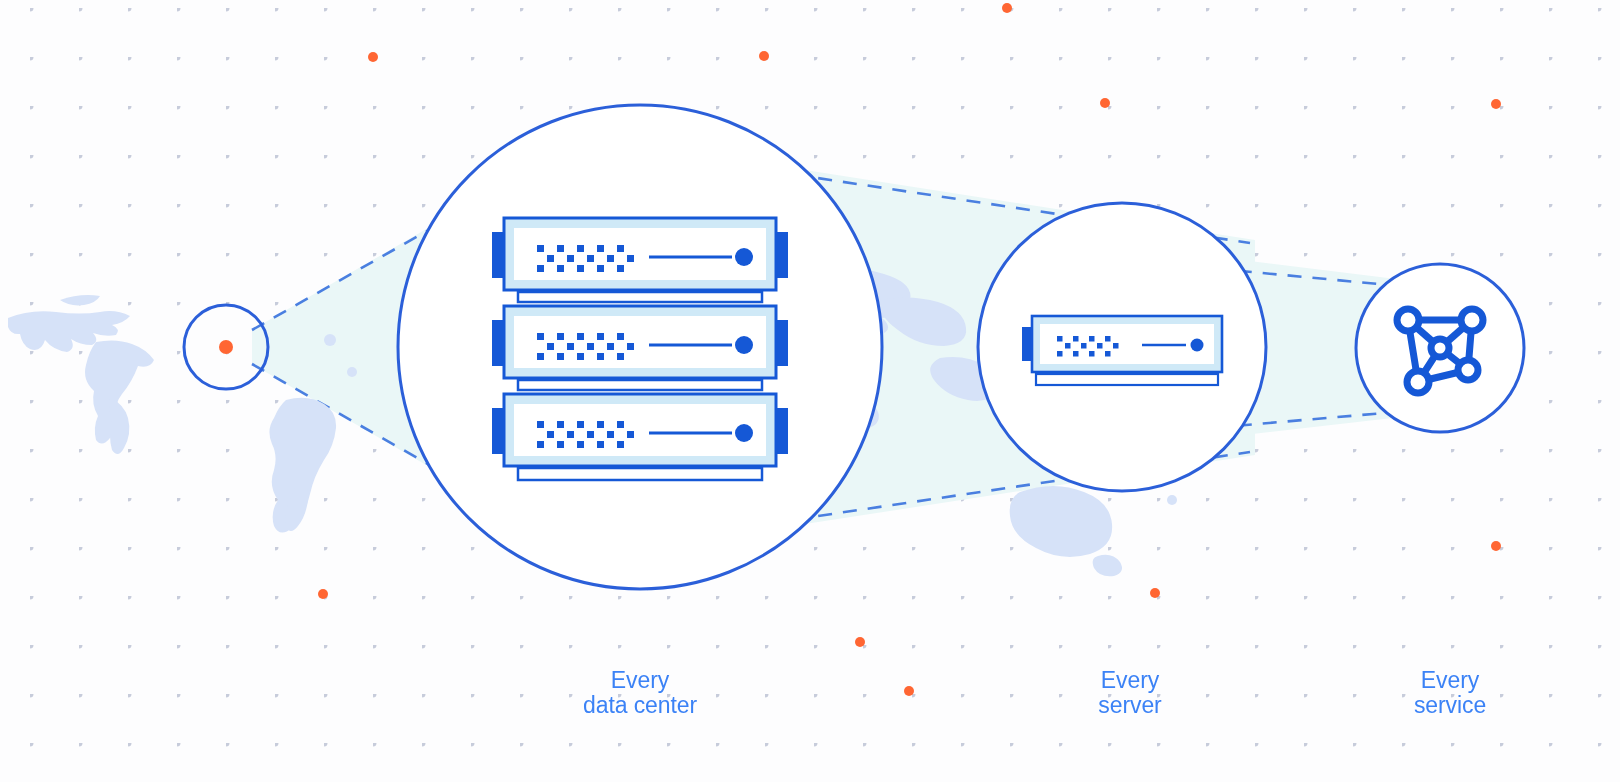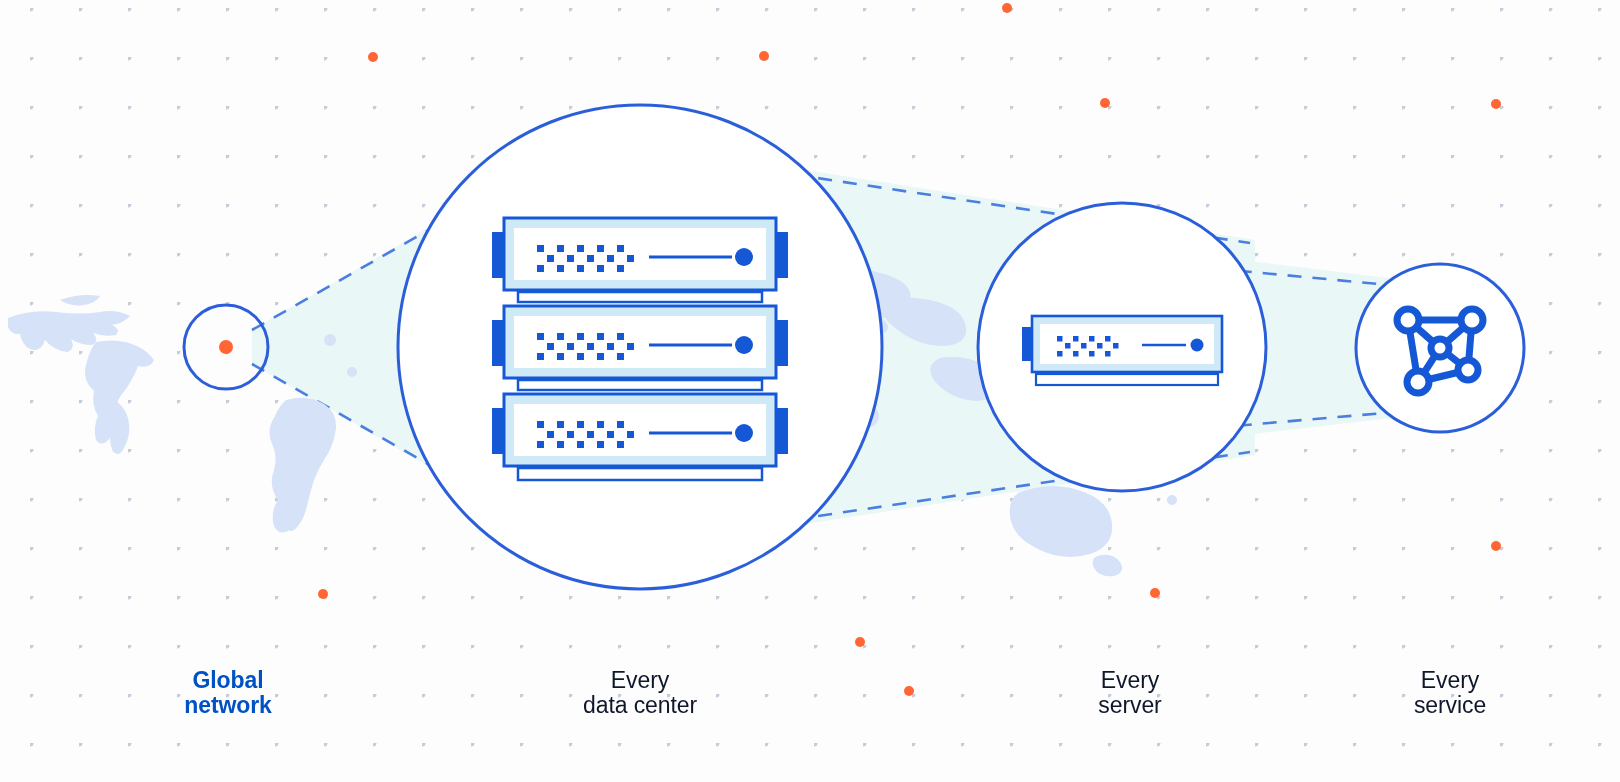--- a/index.html
+++ b/index.html
@@ -20,21 +20,21 @@
   .label {
     position: absolute;
     text-align: center;
     font-family: "Liberation Sans", sans-serif;
     font-size: 23px;
     line-height: 25px;
     font-weight: 700;
     letter-spacing: -0.1px;
     white-space: pre-line;
   }
-  .label.dark { color: #0f172a; font-weight: 400; }
+  .label.dark { color: #3b82f6; font-weight: 400; }
   .label.blue { color: #0051c3; font-weight: 700; }
   #lbl-global   { left: 128px;  top: 668px; width: 200px; }
   #lbl-dc       { left: 540px;  top: 668px; width: 200px; }
   #lbl-server   { left: 1030px; top: 668px; width: 200px; }
   #lbl-service  { left: 1350px; top: 668px; width: 200px; }
 </style>
 </head>
 <body>
 
 <div id="stage">
@@ -261,22 +261,20 @@
       <circle cx="1105" cy="103" r="5"></circle>
       <circle cx="1496" cy="104" r="5"></circle>
       <circle cx="1496" cy="546" r="5"></circle>
       <circle cx="323" cy="594" r="5"></circle>
       <circle cx="1155" cy="593" r="5"></circle>
       <circle cx="860" cy="642" r="5"></circle>
       <circle cx="909" cy="691" r="5"></circle>
     </g>
   </svg>
 
-  <div class="label blue" id="lbl-global">Global
-network</div>
   <div class="label dark" id="lbl-dc">Every
 data center</div>
   <div class="label dark" id="lbl-server">Every
 server</div>
   <div class="label dark" id="lbl-service">Every
 service</div>
 
 </div>
 
 </body></html>

